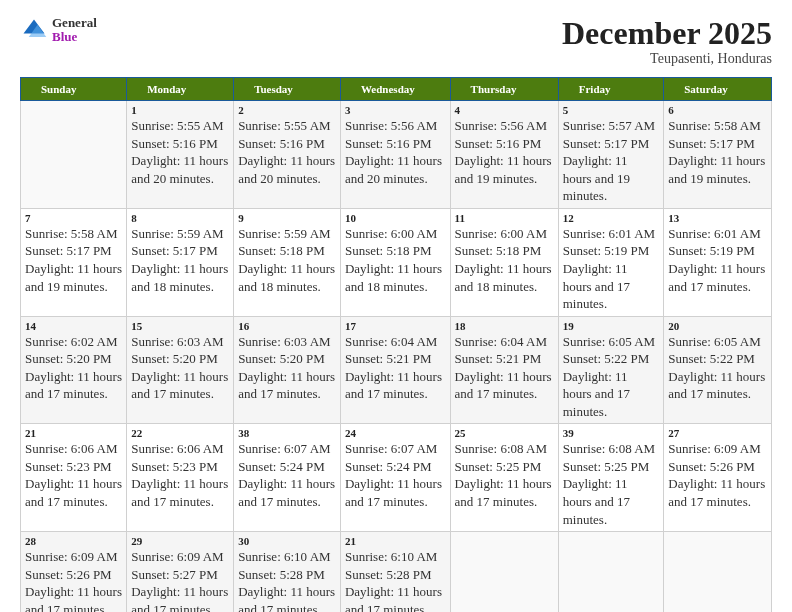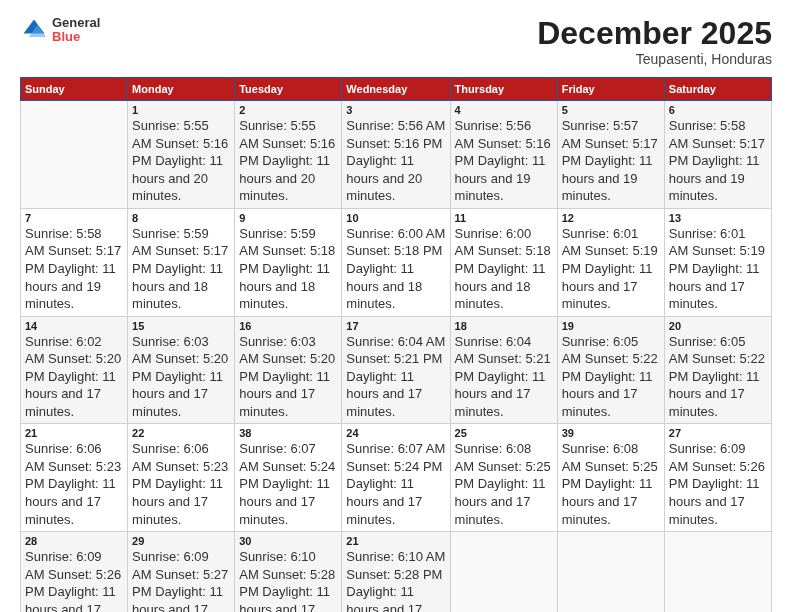--- a/index.html
+++ b/index.html
@@ -9,41 +9,42 @@
       width: 792px;
       height: 612px;
       overflow: hidden;
     }
     .page {
       width: 792px;
       height: 456px;
       padding: 16px 20px 12px 20px;
       display: flex;
       flex-direction: column;
+      font-family: Liberation Serif, serif;
     }
     .header {
       display: flex;
       justify-content: space-between;
       align-items: flex-start;
       margin-bottom: 10px;
     }
     .logo {
       display: flex;
       align-items: center;
       gap: 4px;
     }
     .logo-text {
       display: flex;
       flex-direction: column;
       font-size: 13px;
       font-weight: bold;
       line-height: 1.1;
     }
     .logo-general { color: #333; }
-    .logo-blue { color: #ef4444; }
+    .logo-blue { color: #a21caf; }
     .logo-icon {
       width: 28px;
       height: 28px;
     }
     .title-block {
       text-align: right;
     }
     .title-month {
       font-size: 32px;
       font-weight: bold;
@@ -54,23 +55,23 @@
       font-size: 14px;
       color: #444;
     }
     .calendar {
       flex: 1;
       border-collapse: collapse;
       width: 100%;
       font-size: 10px;
     }
     .calendar th {
-      background: #b91c1c;
+      background: #4d7c0f;
       color: #fff;
-      padding: 5px 4px;
+      padding: 5px 20px;
       text-align: left;
       font-size: 11px;
       font-weight: bold;
       border: 1px solid #1a5a9a;
     }
     .calendar td {
       vertical-align: top;
       border: 1px solid #d0d0d0;
       padding: 3px 4px;
       width: 113px;

